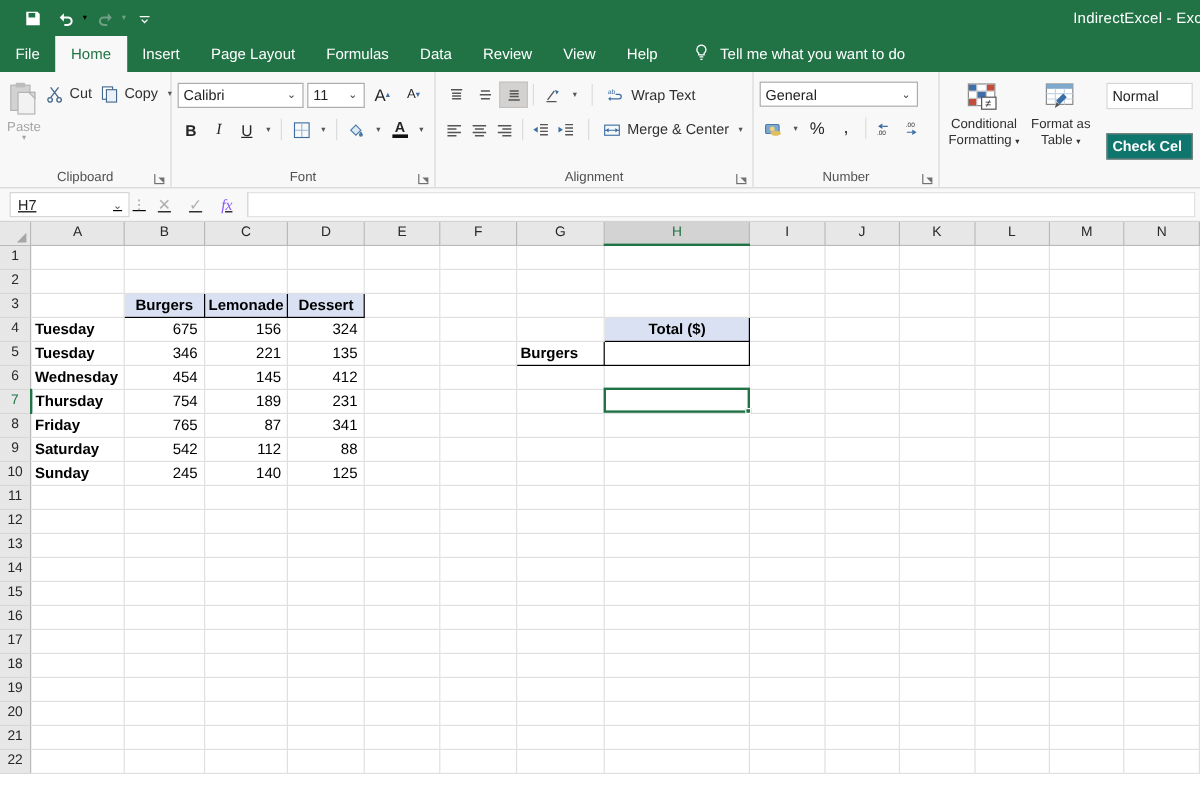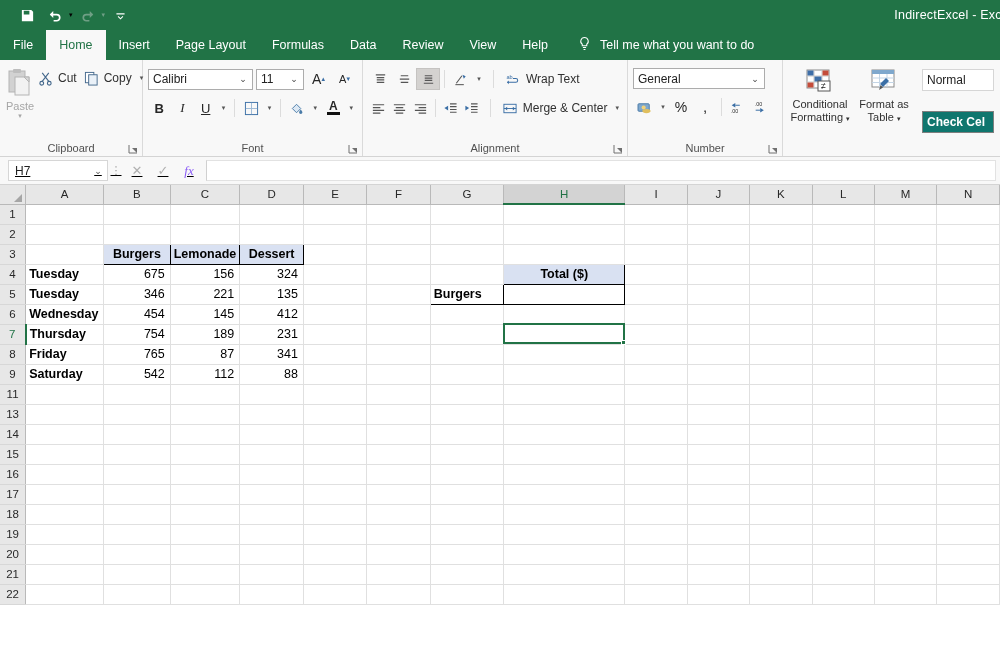--- a/index.html
+++ b/index.html
@@ -808,21 +808,55 @@
           <td class="cell"></td>
           <td class="cell"></td>
           <td class="cell"></td>
           <td class="cell"></td>
           <td class="cell"></td>
           <td class="cell"></td>
           <td class="cell"></td>
           <td class="cell"></td>
         </tr>
         <tr>
+          <th class="rowhead">10</th>
+          <td class="cell bold">Sunday</td>
+          <td class="cell num">245</td>
+          <td class="cell num">140</td>
+          <td class="cell num">125</td>
+          <td class="cell"></td>
+          <td class="cell"></td>
+          <td class="cell"></td>
+          <td class="cell"></td>
+          <td class="cell"></td>
+          <td class="cell"></td>
+          <td class="cell"></td>
+          <td class="cell"></td>
+          <td class="cell"></td>
+          <td class="cell"></td>
+        </tr>
+        <tr>
           <th class="rowhead">11</th>
+          <td class="cell"></td>
+          <td class="cell"></td>
+          <td class="cell"></td>
+          <td class="cell"></td>
+          <td class="cell"></td>
+          <td class="cell"></td>
+          <td class="cell"></td>
+          <td class="cell"></td>
+          <td class="cell"></td>
+          <td class="cell"></td>
+          <td class="cell"></td>
+          <td class="cell"></td>
+          <td class="cell"></td>
+          <td class="cell"></td>
+        </tr>
+        <tr>
+          <th class="rowhead">12</th>
           <td class="cell"></td>
           <td class="cell"></td>
           <td class="cell"></td>
           <td class="cell"></td>
           <td class="cell"></td>
           <td class="cell"></td>
           <td class="cell"></td>
           <td class="cell"></td>
           <td class="cell"></td>
           <td class="cell"></td>

